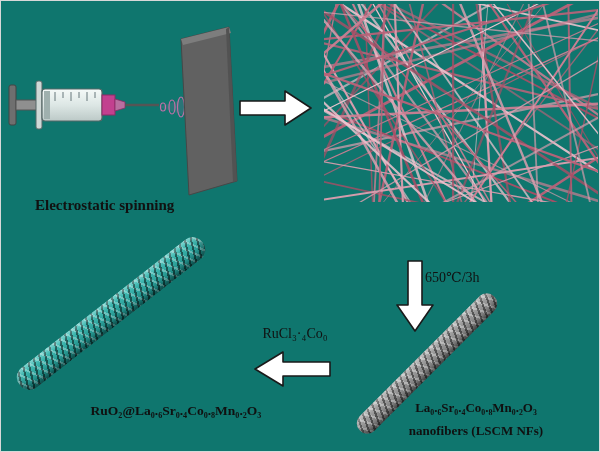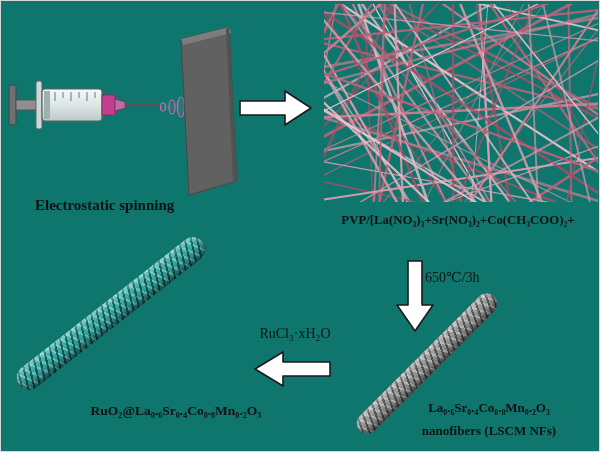--- a/index.html
+++ b/index.html
@@ -4,21 +4,21 @@
 <style>
   html,body{margin:0;padding:0;background:#fff;}
   .canvas{
     position:relative;width:600px;height:452px;background:#0f766e;
     border:1px solid #d8d8d8;box-sizing:border-box;overflow:hidden;
     font-family:"Liberation Serif","DejaVu Serif",serif;color:#111;
   }
   .abs{position:absolute;}
   .cap{position:absolute;font-weight:bold;color:#101010;text-align:center;}
   .cap-mesh{left:314px;top:208px;width:286px;font-size:12.8px;line-height:1.78;}
-  .cap-lscm{left:388px;top:396px;width:200px;font-size:13px;line-height:1.75;}
+  .cap-lscm{left:375px;top:396px;width:200px;font-size:13px;line-height:1.75;}
   .cap-ruo2{left:34px;top:396px;width:282px;font-size:13.5px;line-height:2.0;}
   .lbl-process{left:34px;top:196px;font-size:15px;font-weight:bold;position:absolute;}
   .lbl-arrow{position:absolute;font-size:14px;font-weight:normal;}
   .lbl-calc{left:424px;top:268px;}
   .lbl-ru{left:248px;top:325px;width:92px;text-align:center;}
   .rod{position:absolute;border-radius:12px;}
   .rod-teal{
     left:-6px;top:300px;width:232px;height:25px;transform:rotate(-38deg);
     background:
       repeating-linear-gradient(115deg, rgba(0,0,0,.5) 0 2px, transparent 2px 6px),
@@ -162,36 +162,35 @@
         <line x1="443.2" y1="-114.7" x2="-165.1" y2="189.3" stroke="#eec4cf" stroke-width="1.09" opacity="1.00"></line>
         <line x1="67.3" y1="-246.5" x2="48.7" y2="433.2" stroke="#b86379" stroke-width="1.82" opacity="0.89"></line>
         <line x1="335.6" y1="20.1" x2="-248.8" y2="367.6" stroke="#de9fb0" stroke-width="1.23" opacity="0.83"></line>
         <line x1="193.0" y1="-251.3" x2="224.7" y2="427.9" stroke="#de9fb0" stroke-width="1.85" opacity="0.66"></line>
         <line x1="157.8" y1="-258.9" x2="314.4" y2="402.9" stroke="#de9fb0" stroke-width="1.86" opacity="0.66"></line>
         <line x1="506.2" y1="-91.1" x2="-141.3" y2="116.7" stroke="#b86379" stroke-width="2.18" opacity="0.93"></line>
       </svg>
   </div>
 
   <div class="cap cap-mesh">
-    <div>PVP/[La(NO₃)₃+Sr(NO₃)₂+Co(CH₃COO)₂+</div>
   </div>
 
   <svg class="abs" style="left:392px;top:258px;width:44px;height:76px" viewBox="0 0 44 76">
     <path d="M15,2 L29,2 L29,46 L40,46 L22,72 L4,46 L15,46 Z" fill="#ffffff" stroke="#1a1a1a" stroke-width="1.6" stroke-linejoin="round"></path>
   </svg>
   <div class="lbl-arrow lbl-calc">650℃/3h</div>
 
   <div class="rod rod-gray"></div>
 
   <div class="cap cap-lscm">
     <div>La₀.₆Sr₀.₄Co₀.₈Mn₀.₂O₃</div>
     <div>nanofibers (LSCM NFs)</div>
   </div>
 
-  <div class="lbl-arrow lbl-ru">RuCl₃·xH₂O</div>
+  <div class="lbl-arrow lbl-ru">RuCl₃·₄Co₀</div>
   <svg class="abs" style="left:248px;top:348px;width:84px;height:40px" viewBox="0 0 84 40">
     <path d="M81,13 L34,13 L34,3 L6,20 L34,37 L34,27 L81,27 Z" fill="#ffffff" stroke="#1a1a1a" stroke-width="1.6" stroke-linejoin="round"></path>
   </svg>
 
   <div class="rod rod-teal"></div>
 
   <div class="cap cap-ruo2">
     <div>RuO₂@La₀.₆Sr₀.₄Co₀.₈Mn₀.₂O₃</div>
   </div>
 

